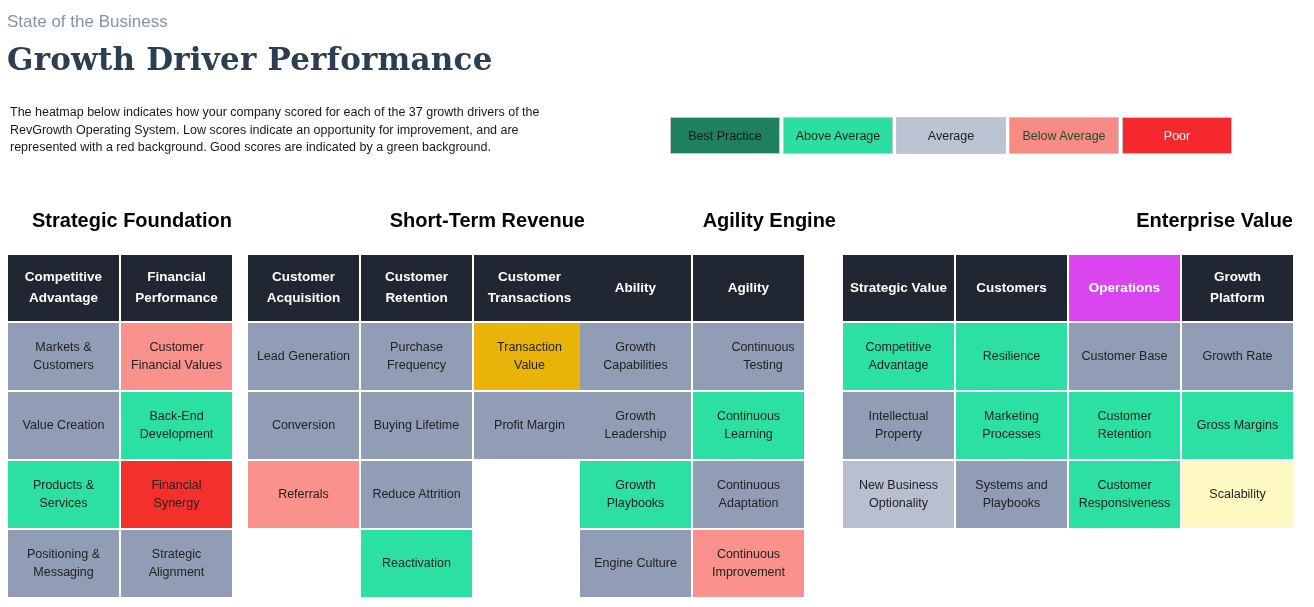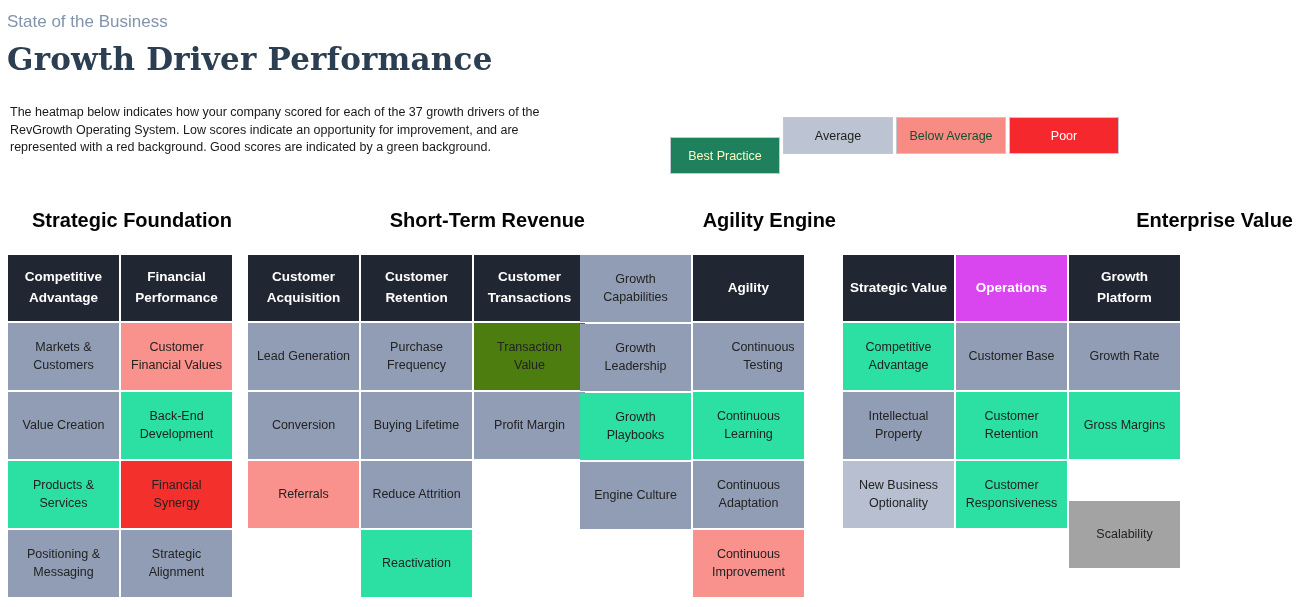--- a/index.html
+++ b/index.html
@@ -39,21 +39,22 @@
 <div class="canvas">
 
   <div class="hdr">
     <div class="eyebrow">State of the Business</div>
     <div class="page-title">Growth Driver Performance</div>
   </div>
 
   <div class="desc">The heatmap below indicates how your company scored for each of the 37 growth drivers of the RevGrowth Operating System.  Low scores indicate an opportunity for improvement, and are represented with a red background.  Good scores are indicated by a green background.</div>
 
   <div class="legend">
-      <div class="legend-box" style="background: rgb(30, 128, 92); color: #fef9c3; margin-top: 20px;">Best Practice</div>
+      <div class="legend-box" style="background: rgb(30, 128, 92); color: #0f172a;">Best Practice</div>
+      <div class="legend-box" style="background: rgb(45, 222, 163); color: rgb(30, 30, 30);">Above Average</div>
       <div class="legend-box" style="background: rgb(188, 195, 210); color: rgb(30, 30, 30);">Average</div>
       <div class="legend-box" style="background: rgb(249, 139, 133); color: #14532d;">Below Average</div>
       <div class="legend-box" style="background: rgb(244, 40, 45); color: rgb(255, 255, 255);">Poor</div>
     </div>
 
   <div>
       <div class="section s1">
         <div class="section-title">Strategic Foundation</div>
         <div class="cols">
           <div class="col">
@@ -83,29 +84,30 @@
           </div>
           <div class="col">
             <div class="col-header" style="background: rgb(33, 38, 51);">Customer Retention</div>
             <div class="cell" style="background: rgb(144, 157, 181);">Purchase Frequency</div>
             <div class="cell" style="background: rgb(144, 157, 181);">Buying Lifetime</div>
             <div class="cell" style="background: rgb(144, 157, 181);">Reduce Attrition</div>
             <div class="cell" style="background: rgb(44, 224, 163);">Reactivation</div>
           </div>
           <div class="col">
             <div class="col-header" style="background: rgb(33, 38, 51);">Customer Transactions</div>
-            <div class="cell" style="background: #4d7c0f;">Transaction Value</div>
+            <div class="cell" style="background: #eab308;">Transaction Value</div>
             <div class="cell" style="background: rgb(144, 157, 181);">Profit Margin</div>
           </div>
         </div>
       </div>
       <div class="section s3">
         <div class="section-title">Agility Engine</div>
         <div class="cols">
           <div class="col">
+            <div class="col-header" style="background: rgb(33, 38, 51);">Ability</div>
             <div class="cell" style="background: rgb(144, 157, 181); padding-left: 7px;">Growth Capabilities</div>
             <div class="cell" style="background: rgb(144, 157, 181);">Growth Leadership</div>
             <div class="cell" style="background: rgb(44, 224, 163);">Growth Playbooks</div>
             <div class="cell" style="background: rgb(144, 157, 181);">Engine Culture</div>
           </div>
           <div class="col">
             <div class="col-header" style="background: rgb(33, 38, 51);">Agility</div>
             <div class="cell" style="background: rgb(144, 157, 181); padding-left: 36px;">Continuous Testing</div>
             <div class="cell" style="background: rgb(44, 224, 163);">Continuous Learning</div>
             <div class="cell" style="background: rgb(144, 157, 181);">Continuous Adaptation</div>
@@ -116,28 +118,34 @@
       <div class="section s4">
         <div class="section-title">Enterprise Value</div>
         <div class="cols">
           <div class="col">
             <div class="col-header" style="background: rgb(33, 38, 51);">Strategic Value</div>
             <div class="cell" style="background: rgb(44, 224, 163);">Competitive Advantage</div>
             <div class="cell" style="background: rgb(144, 157, 181);">Intellectual Property</div>
             <div class="cell" style="background: rgb(183, 191, 208);">New Business Optionality</div>
           </div>
           <div class="col">
+            <div class="col-header" style="background: rgb(33, 38, 51);">Customers</div>
+            <div class="cell" style="background: rgb(44, 224, 163);">Resilience</div>
+            <div class="cell" style="background: rgb(44, 224, 163);">Marketing Processes</div>
+            <div class="cell" style="background: rgb(144, 157, 181);">Systems and Playbooks</div>
+          </div>
+          <div class="col">
             <div class="col-header" style="background: #d946ef;">Operations</div>
             <div class="cell" style="background: rgb(144, 157, 181);">Customer Base</div>
             <div class="cell" style="background: rgb(44, 224, 163);">Customer Retention</div>
             <div class="cell" style="background: rgb(44, 224, 163);">Customer Responsiveness</div>
           </div>
           <div class="col">
             <div class="col-header" style="background: rgb(33, 38, 51);">Growth Platform</div>
             <div class="cell" style="background: rgb(144, 157, 181);">Growth Rate</div>
             <div class="cell" style="background: rgb(44, 224, 163);">Gross Margins</div>
-            <div class="cell" style="background: #a3a3a3; margin-top: 40px;">Scalability</div>
+            <div class="cell" style="background: #fef9c3;">Scalability</div>
           </div>
         </div>
       </div>
     </div>
 
 </div>
 
 </body></html>

